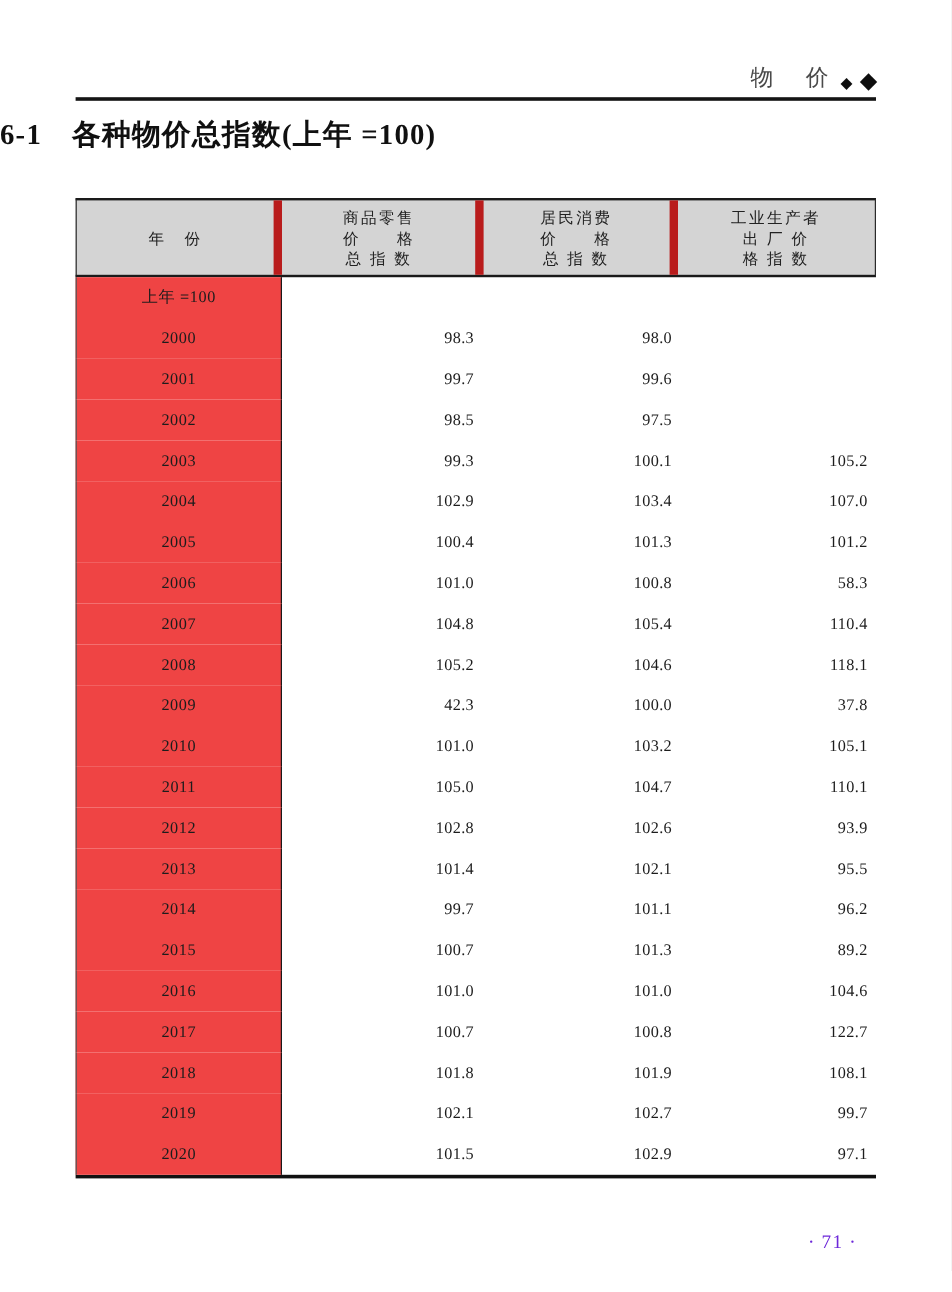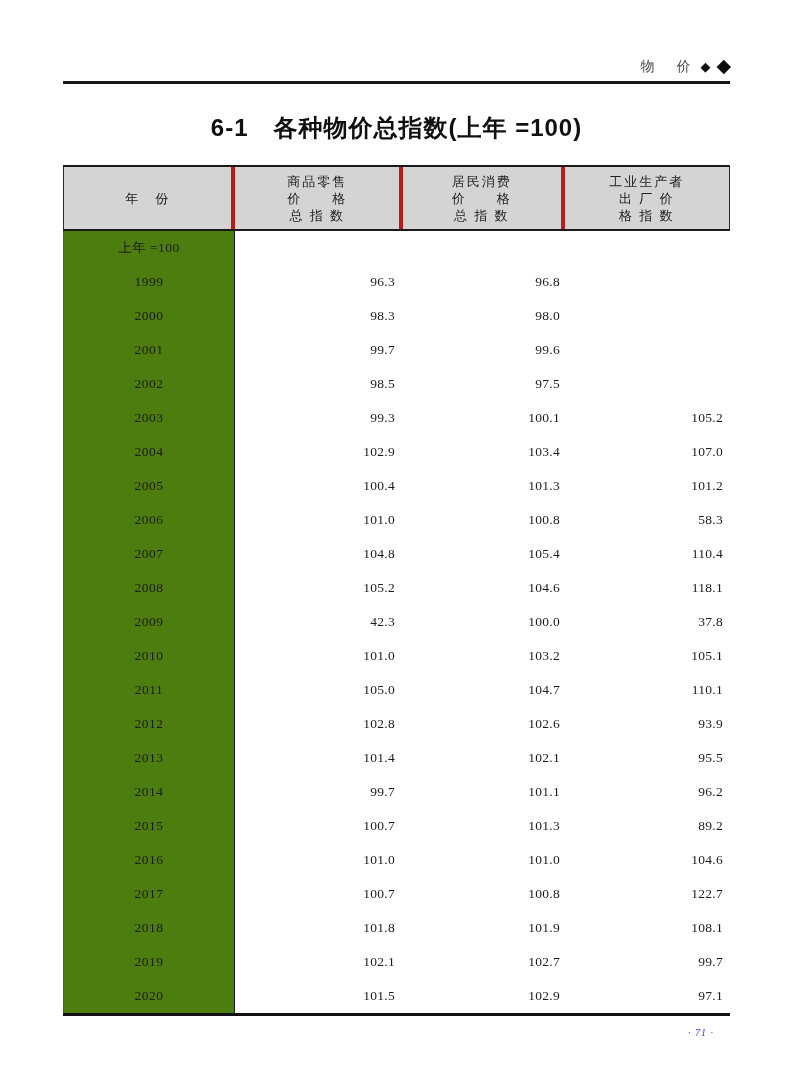--- a/index.html
+++ b/index.html
@@ -15,44 +15,42 @@
 
   
   .corner {
     position:absolute;
     top:56px; right:62px;
     display:flex; align-items:flex-end; gap:6px;
     line-height:1;
   }
   .corner .section-label {
     font-family:"Liberation Sans","DejaVu Sans",sans-serif;
-    font-size:14px; color:#4a4a4a; letter-spacing:4px;
+    font-size:19px; color:#4a4a4a; letter-spacing:4px;
     padding-bottom:2px;
   }
   .corner .diamond-small { font-size:13px; color:#0d0d0d; padding-bottom:2px; }
   .corner .diamond-large { font-size:19px; color:#0d0d0d; }
 
   .top-rule {
     position:absolute;
     left:63px; top:81px;
     width:667px; height:3px;
     background:#151515;
   }
 
   
   .page-title {
     position:absolute;
     top:96px; left:0; width:100%;
-    text-align:center;
-    font-family:Liberation Sans, sans-serif;
+    font-family:Liberation Serif, serif;
     font-weight:700;
     font-size:24px;
     letter-spacing:1px;
     color:#101010;
-    margin-top:16px;
   }
 
   
   .price-table {
     position:absolute;
     left:63px; top:165px;
     width:667px;
     font-size:13.5px;
   }
   .thead {
@@ -72,56 +70,55 @@
     line-height:17px;
     letter-spacing:2px;
     font-size:13px;
     color:#222;
   }
   .th div { white-space:pre; }
   .col-w1 { width:172px;align-items:center; }
   .col-w2 { width:168px; }
   .col-w3 { width:162px; }
   .col-w4 { width:165px;text-align:center; }
-  .th.col-w1, .th.col-w2, .th.col-w3 { border-right:4px solid #b91c1c; }
+  .th.col-w1, .th.col-w2, .th.col-w3 { border-right:7px solid #b91c1c; }
 
   .tbody {
     border-bottom:3px solid #111;
   }
   .trow {
     display:flex;
     height:34px;
     align-items:center;
   }
   .cell-year {
     width:172px; height:34px;
     box-sizing:border-box;
-    background:#4d7c0f;
+    background:#ef4444;
     border-left:1px solid #555;
     border-right:1px solid #1a1a1a;
     display:flex; align-items:center; justify-content:center;
     letter-spacing:0.5px;
   }
   .cell-val {
     box-sizing:border-box;
     text-align:right;
     letter-spacing:0.3px;
   }
   .cell-val.col-w2 { padding-right:8px; }
   .cell-val.col-w3 { padding-right:5px; }
   .cell-val.col-w4 { padding-right:7px; }
 
   
   .page-number {
     position:absolute;
     top:1027px; right:79px;
-    font-size:10px;
+    font-size:16px;
     letter-spacing:1px;
     color:#6d28d9;
-    font-style:italic;
   }
 </style>
 </head>
 <body>
 
 <div class="page">
 
   <div class="corner">
     <span class="section-label">物　价</span>
     <span class="diamond-small">◆</span>
@@ -156,26 +153,20 @@
     </div>
 
     <div class="tbody">
       <div class="trow">
         <div class="cell-year">上年 =100</div>
         <div class="cell-val col-w2"></div>
         <div class="cell-val col-w3"></div>
         <div class="cell-val col-w4"></div>
       </div>
 
-    <div class="trow">
-    <div class="cell-year">1999</div>
-    <div class="cell-val col-w2">96.3</div>
-    <div class="cell-val col-w3">96.8</div>
-    <div class="cell-val col-w4"></div>
-  </div>
         <div class="trow">
     <div class="cell-year">2000</div>
     <div class="cell-val col-w2">98.3</div>
     <div class="cell-val col-w3">98.0</div>
     <div class="cell-val col-w4"></div>
   </div>
         <div class="trow">
     <div class="cell-year">2001</div>
     <div class="cell-val col-w2">99.7</div>
     <div class="cell-val col-w3">99.6</div>

